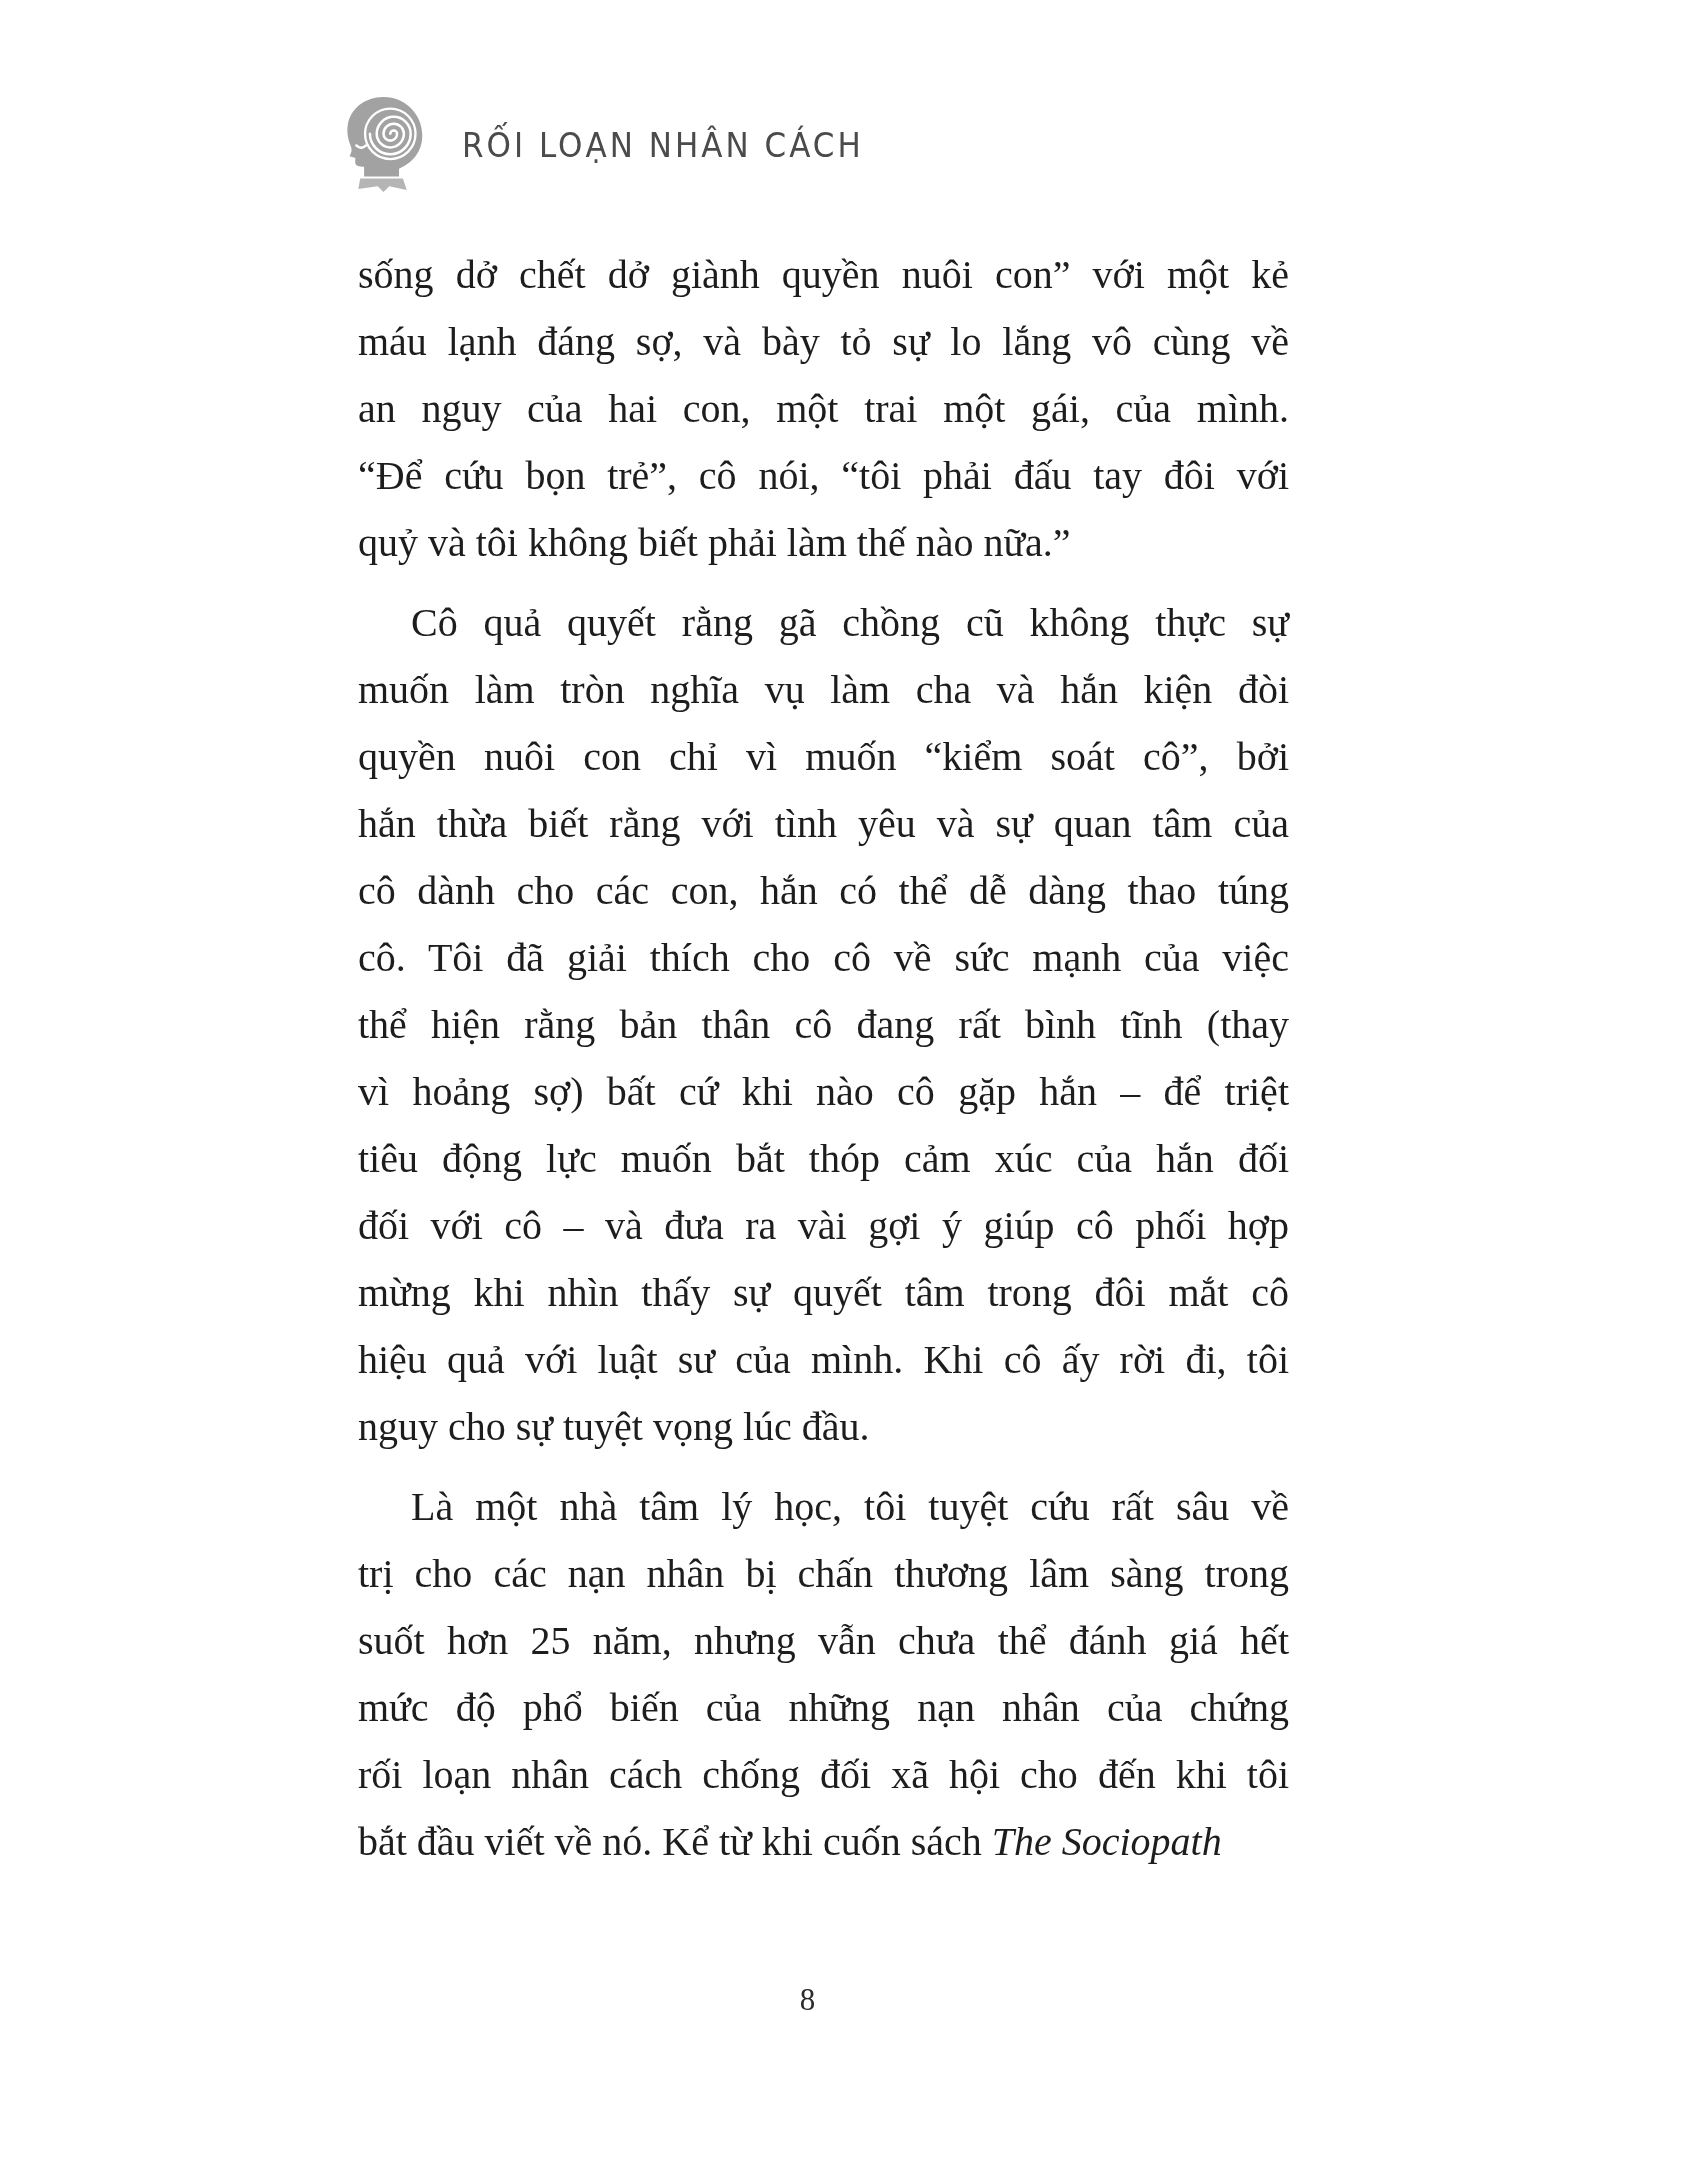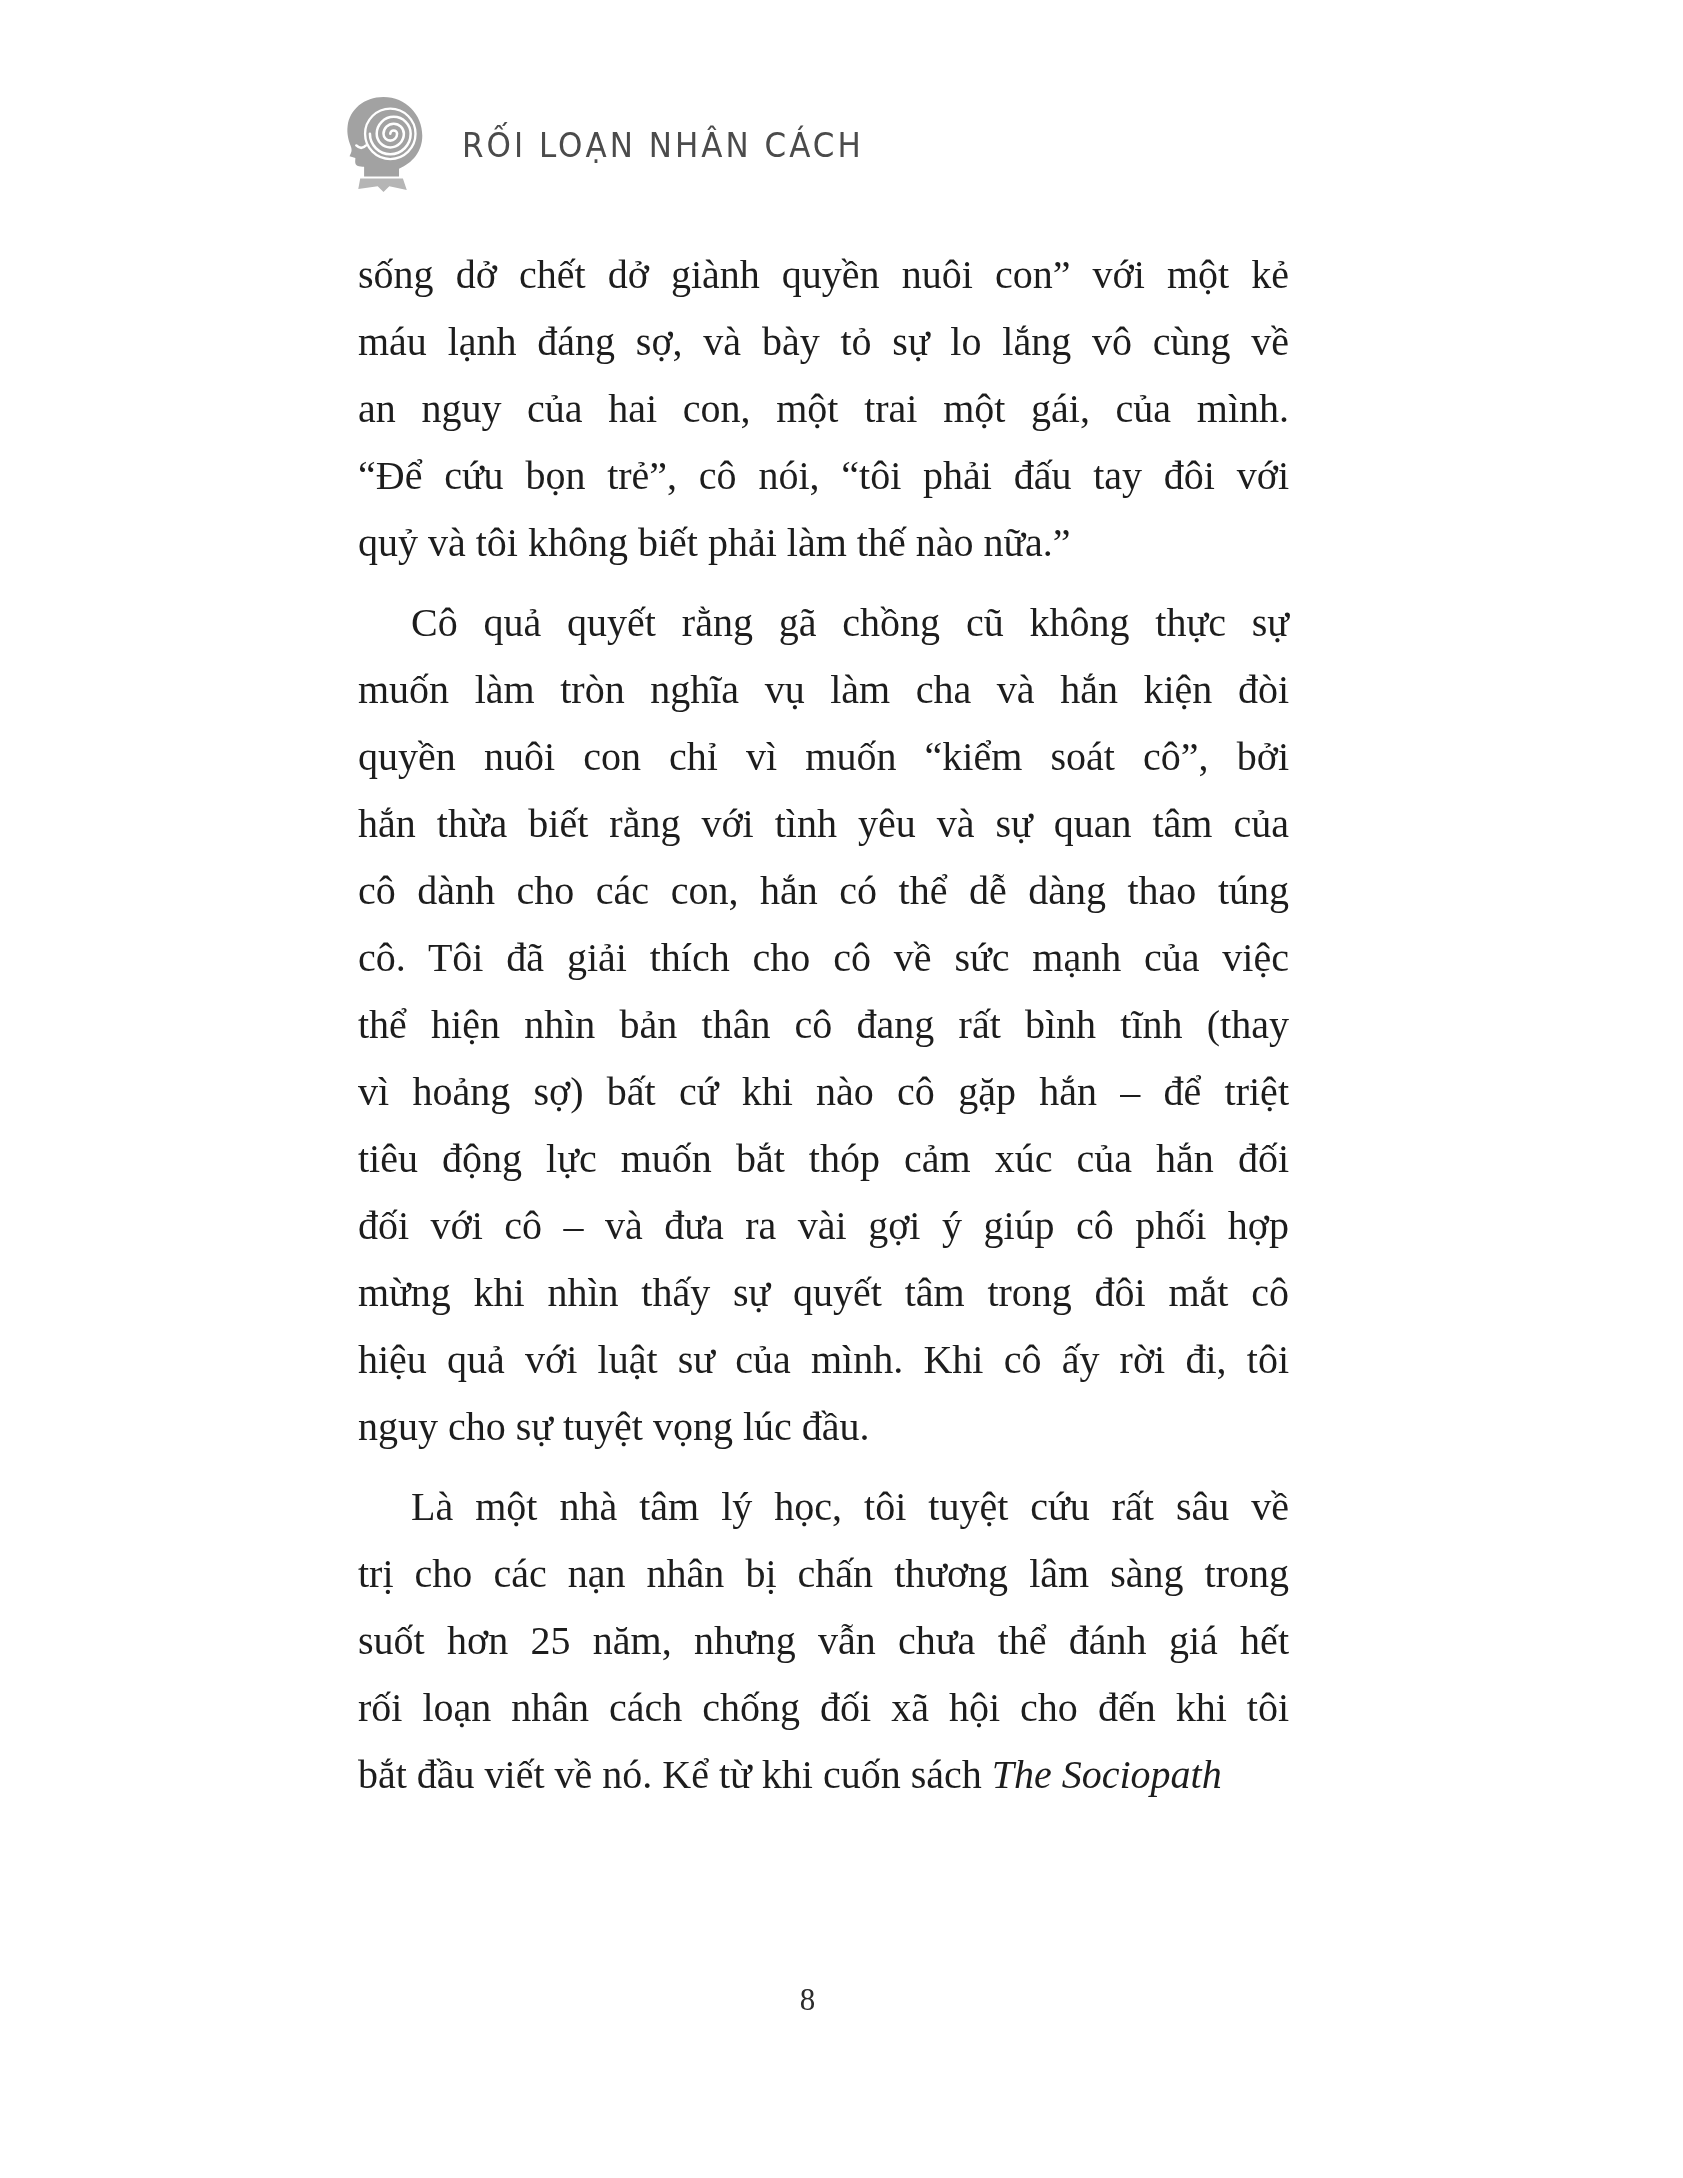--- a/index.html
+++ b/index.html
@@ -112,32 +112,33 @@
         <div class="line"><span>“Để cứu bọn trẻ”, cô nói, “tôi phải đấu tay đôi với</span></div>
         <div class="line last"><span>quỷ và tôi không biết phải làm thế nào nữa.”</span></div>
       </div>
       <div class="paragraph">
         <div class="line indent"><span>Cô quả quyết rằng gã chồng cũ không thực sự</span></div>
         <div class="line"><span>muốn làm tròn nghĩa vụ làm cha và hắn kiện đòi</span></div>
         <div class="line"><span>quyền nuôi con chỉ vì muốn “kiểm soát cô”, bởi</span></div>
         <div class="line"><span>hắn thừa biết rằng với tình yêu và sự quan tâm của</span></div>
         <div class="line"><span>cô dành cho các con, hắn có thể dễ dàng thao túng</span></div>
         <div class="line"><span>cô. Tôi đã giải thích cho cô về sức mạnh của việc</span></div>
-        <div class="line"><span>thể hiện nhìn bản thân cô đang rất bình tĩnh (thay</span></div>
+        <div class="line"><span>thể hiện rằng bản thân cô đang rất bình tĩnh (thay</span></div>
         <div class="line"><span>vì hoảng sợ) bất cứ khi nào cô gặp hắn – để triệt</span></div>
         <div class="line"><span>tiêu động lực muốn bắt thóp cảm xúc của hắn đối</span></div>
         <div class="line"><span>đối với cô – và đưa ra vài gợi ý giúp cô phối hợp</span></div>
         <div class="line"><span>mừng khi nhìn thấy sự quyết tâm trong đôi mắt cô</span></div>
         <div class="line"><span>hiệu quả với luật sư của mình. Khi cô ấy rời đi, tôi</span></div>
         <div class="line last"><span>nguy cho sự tuyệt vọng lúc đầu.</span></div>
       </div>
       <div class="paragraph">
         <div class="line indent"><span>Là một nhà tâm lý học, tôi tuyệt cứu rất sâu về</span></div>
         <div class="line"><span>trị cho các nạn nhân bị chấn thương lâm sàng trong</span></div>
         <div class="line"><span>suốt hơn 25 năm, nhưng vẫn chưa thể đánh giá hết</span></div>
+        <div class="line"><span>mức độ phổ biến của những nạn nhân của chứng</span></div>
         <div class="line"><span>rối loạn nhân cách chống đối xã hội cho đến khi tôi</span></div>
         <div class="line last"><span>bắt đầu viết về nó. Kể từ khi cuốn sách </span><span class="italic">The Sociopath</span></div>
       </div>
     </main>
 
   <footer class="page-footer">
     <span>8</span>
   </footer>
 
 </div>

